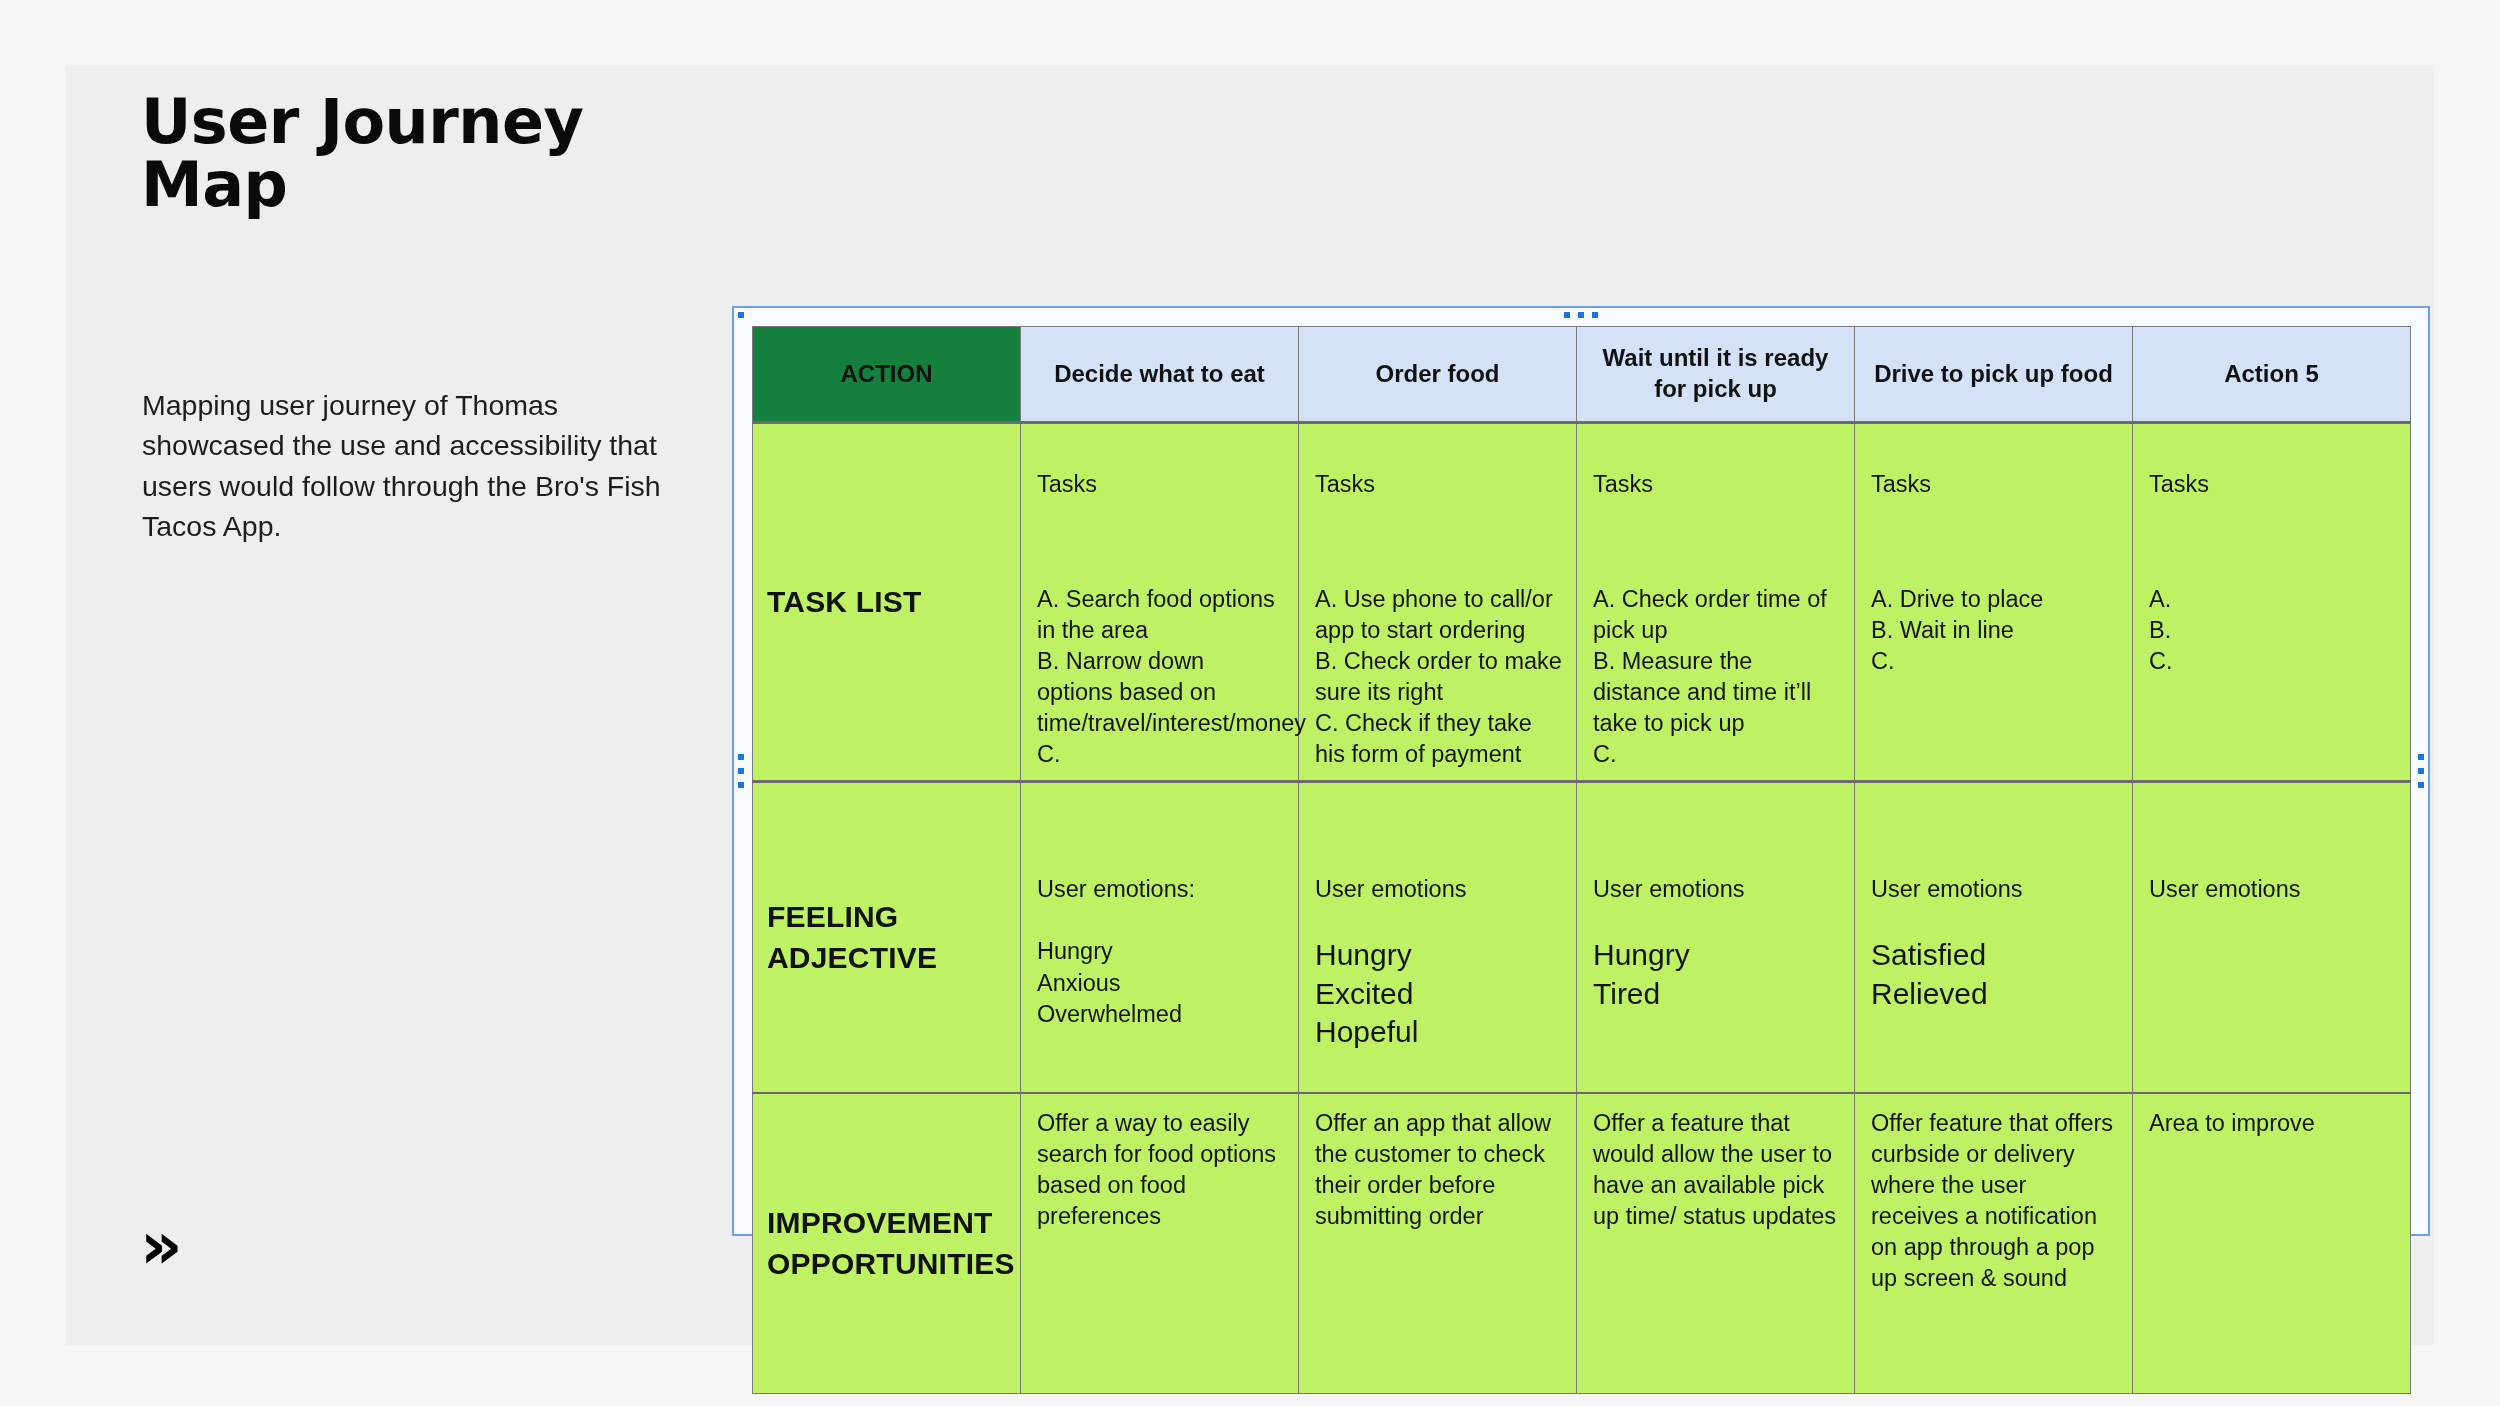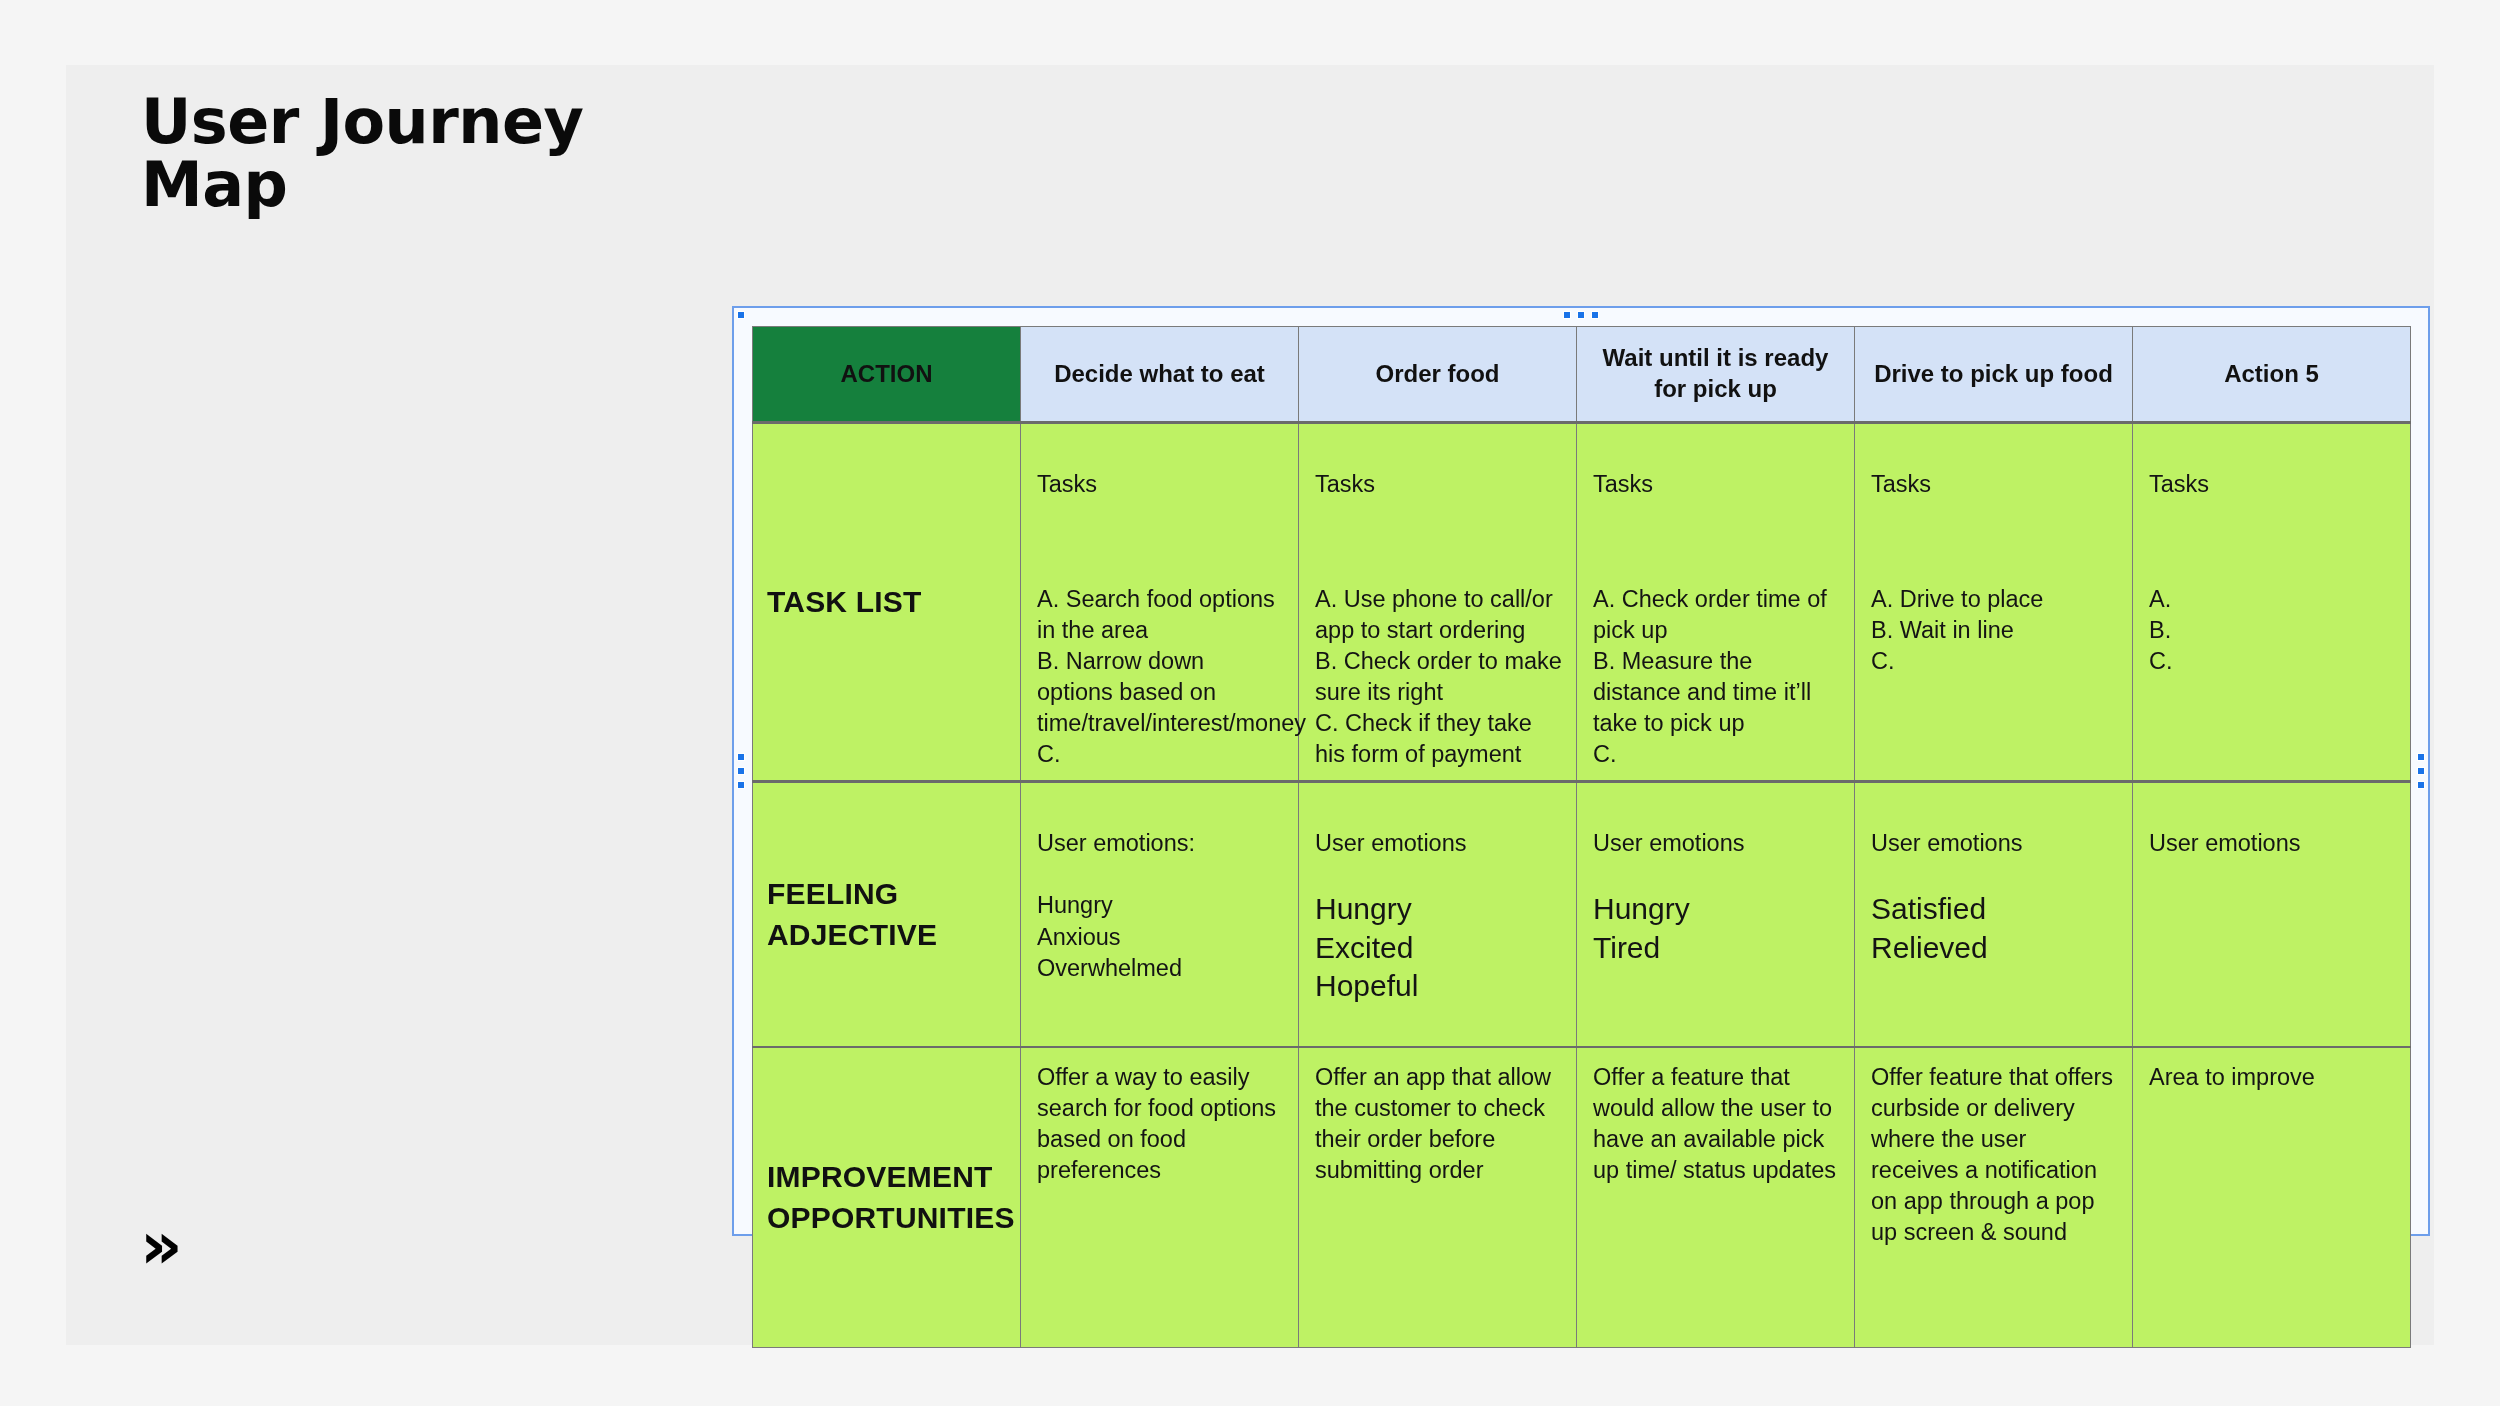--- a/index.html
+++ b/index.html
@@ -155,20 +155,21 @@
   }
   .cell .lead { display: block; }
   .cell .gap { display: block; height: 22px; }
 
   
   .feel-head {
     display: block;
     font-size: 23.5px;
     line-height: 1.32;
     color: #141414;
+    margin-top: 46px;
   }
   .feel-list {
     display: block;
     font-size: 23.5px;
     line-height: 1.34;
     color: #141414;
     white-space: pre-line;
   }
   .feel-list.big {
     font-size: 30px;
@@ -178,20 +179,21 @@
 </head>
 <body>
 
 <div id="root">
 
   <div class="slide">
 
     <div class="title" style="white-space: pre-line;">User Journey
 Map</div>
 
+    <div class="intro">Mapping user journey of Thomas showcased the use and accessibility that users would follow through the Bro's Fish Tacos App.</div>
 
     <div class="chevron">»</div>
 
     <div class="sel-frame">
       <div class="handle h-tl">
           <i></i>
         </div>
       <div class="handle h-top">
           <i></i>
           <i></i>

